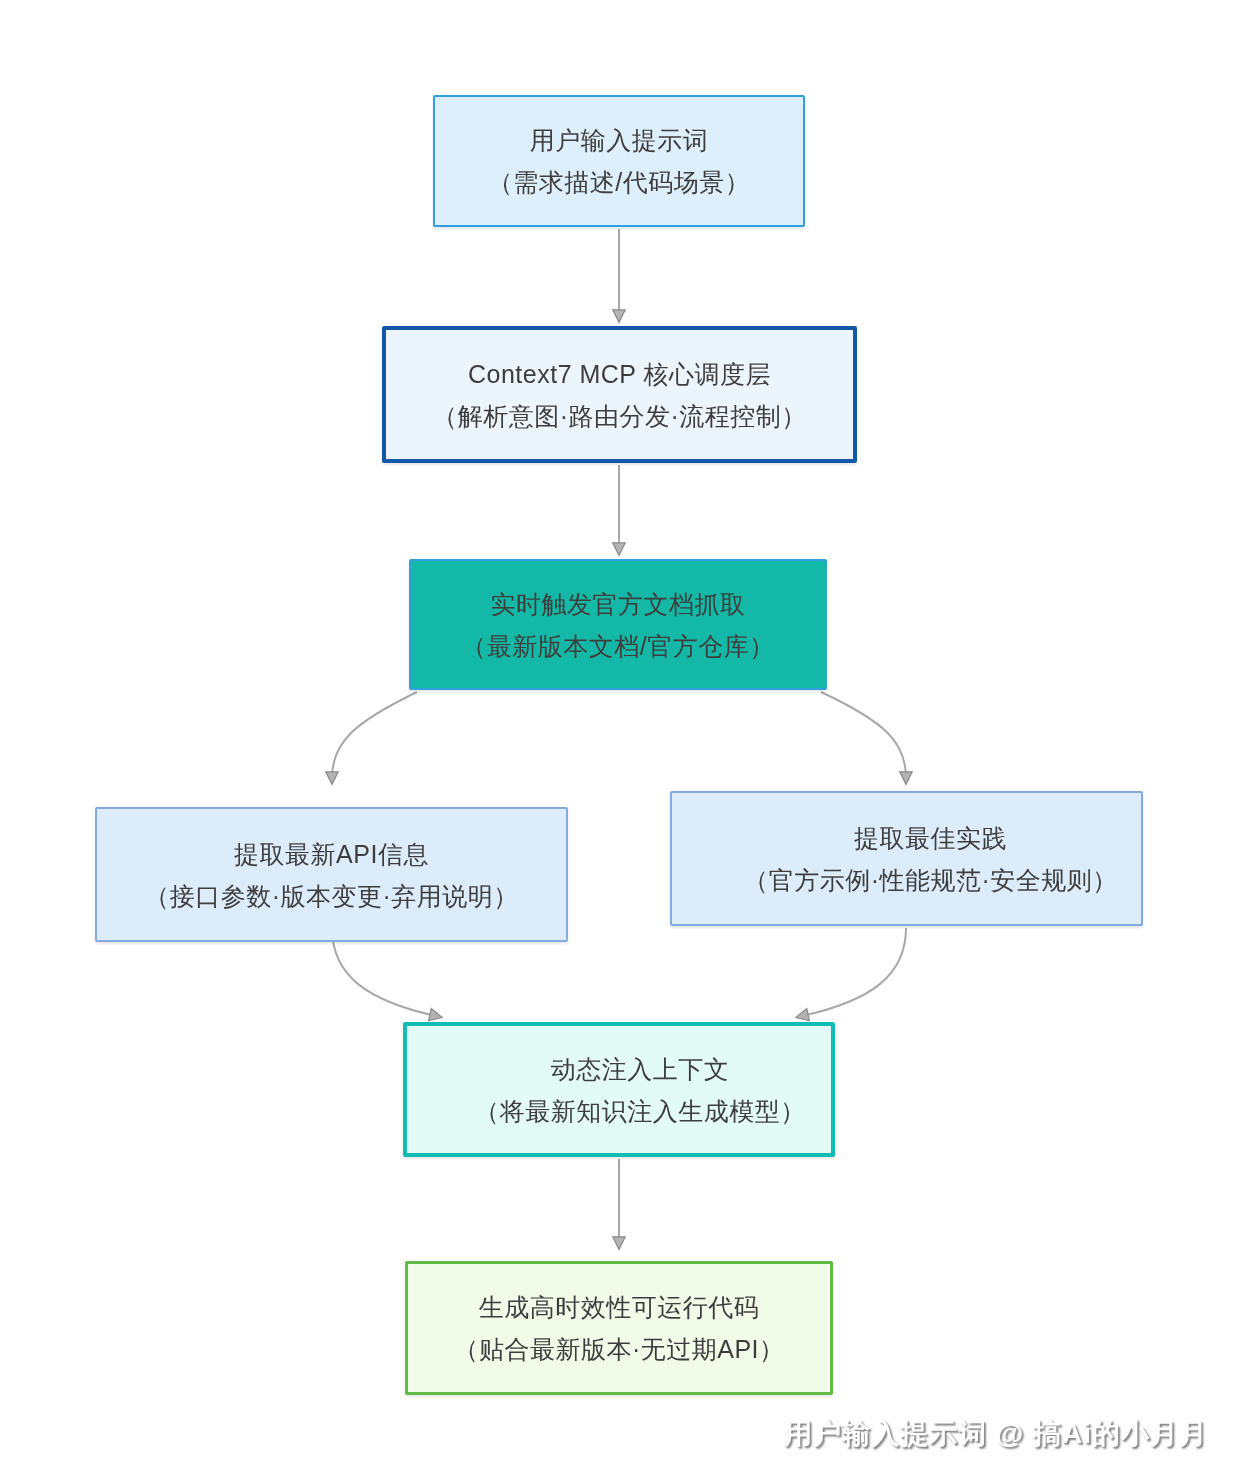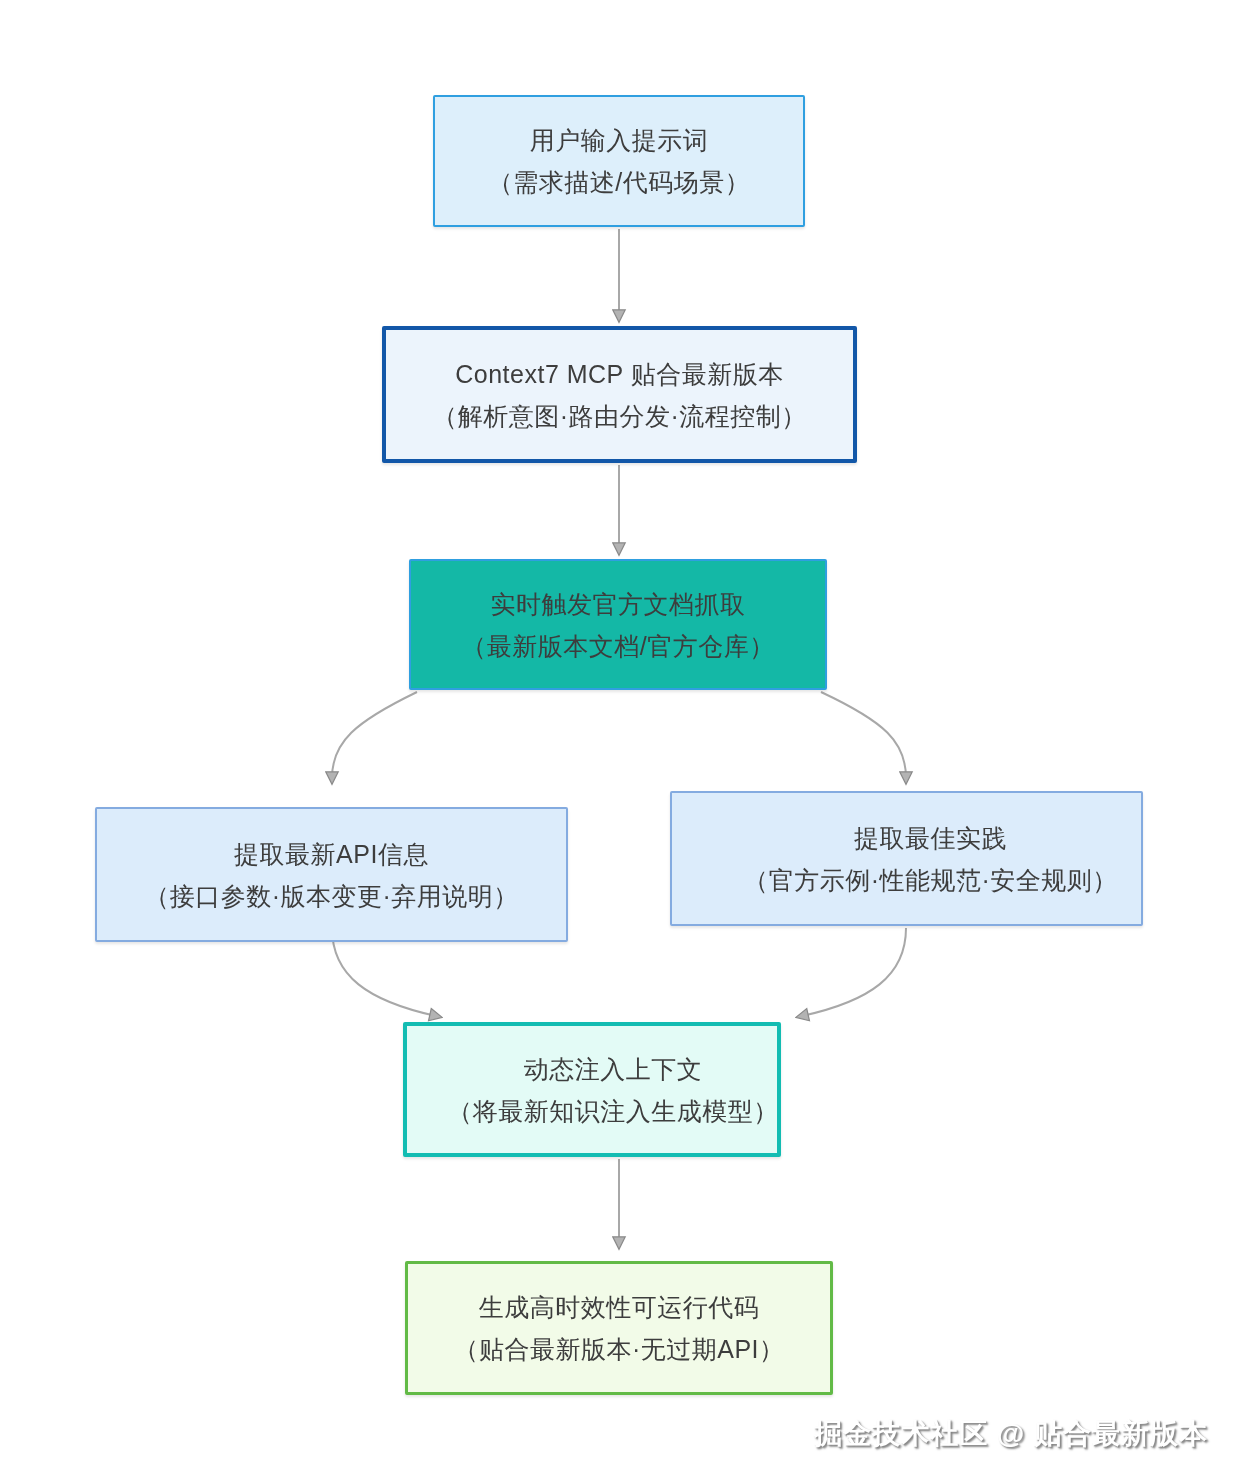--- a/index.html
+++ b/index.html
@@ -34,21 +34,21 @@
     line-height: 42px;
     letter-spacing: 0.5px;
   }
   .node span { display: block; white-space: nowrap; }
   
   .n0 { left: 433px; top:  95px; width: 372px; height: 132px; }
   .n1 { left: 382px; top: 326px; width: 475px; height: 137px; }
   .n2 { left: 409px; top: 559px; width: 418px; height: 131px; }
   .n3 { left:  95px; top: 791px; width: 473px; height: 135px; margin-top: 16px; }
   .n4 { left: 670px; top: 791px; width: 473px; height: 135px; padding-left: 48px; }
-  .n5 { left: 403px; top: 1022px; width: 378px; height: 135px; padding-left: 42px; }
+  .n5 { left: 403px; top: 1022px; width: 432px; height: 135px; padding-left: 42px; }
   .n6 { left: 405px; top: 1253px; width: 428px; height: 134px; margin-top: 8px; }
   #watermark {
     position: absolute;
     right: 31px;
     bottom: 31px;
     z-index: 3;
     font-size: 28px;
     font-weight: bold;
     color: #ffffff;
     text-shadow: 2px 2px 2px rgba(125,125,125,0.9), 1px 1px 1px rgba(150,150,150,0.7);
@@ -77,21 +77,21 @@
       <path d="M619,1159 L619,1243" marker-end="url(#arrow)"></path>
     </g>
   </svg>
 
   <div class="node n0" style="background: rgb(221, 239, 251); border-color: rgb(47, 159, 224); border-width: 2px;">
     <span>用户输入提示词</span>
     <span>（需求描述/代码场景）</span>
   </div>
 
   <div class="node n1" style="background: rgb(236, 244, 252); border-color: rgb(18, 87, 168); border-width: 4px;">
-    <span>Context7 MCP 贴合最新版本</span>
+    <span>Context7 MCP 核心调度层</span>
     <span>（解析意图·路由分发·流程控制）</span>
   </div>
 
   <div class="node n2" style="background: #14b8a6; border-color: rgb(47, 159, 224); border-width: 2px;">
     <span>实时触发官方文档抓取</span>
     <span>（最新版本文档/官方仓库）</span>
   </div>
 
   <div class="node n3" style="background: rgb(220, 236, 251); border-color: rgb(132, 171, 224); border-width: 2px;">
     <span>提取最新API信息</span>
@@ -106,15 +106,15 @@
   <div class="node n5" style="background: rgb(227, 251, 246); border-color: rgb(19, 188, 178); border-width: 4px;">
     <span>动态注入上下文</span>
     <span>（将最新知识注入生成模型）</span>
   </div>
 
   <div class="node n6" style="background: rgb(242, 251, 232); border-color: rgb(98, 186, 70); border-width: 3px;">
     <span>生成高时效性可运行代码</span>
     <span>（贴合最新版本·无过期API）</span>
   </div>
 
-  <div id="watermark">掘金技术社区 @ 贴合最新版本</div>
+  <div id="watermark">用户输入提示词 @ 搞Ai的小月月</div>
 
 </div>
 
 </body></html>

